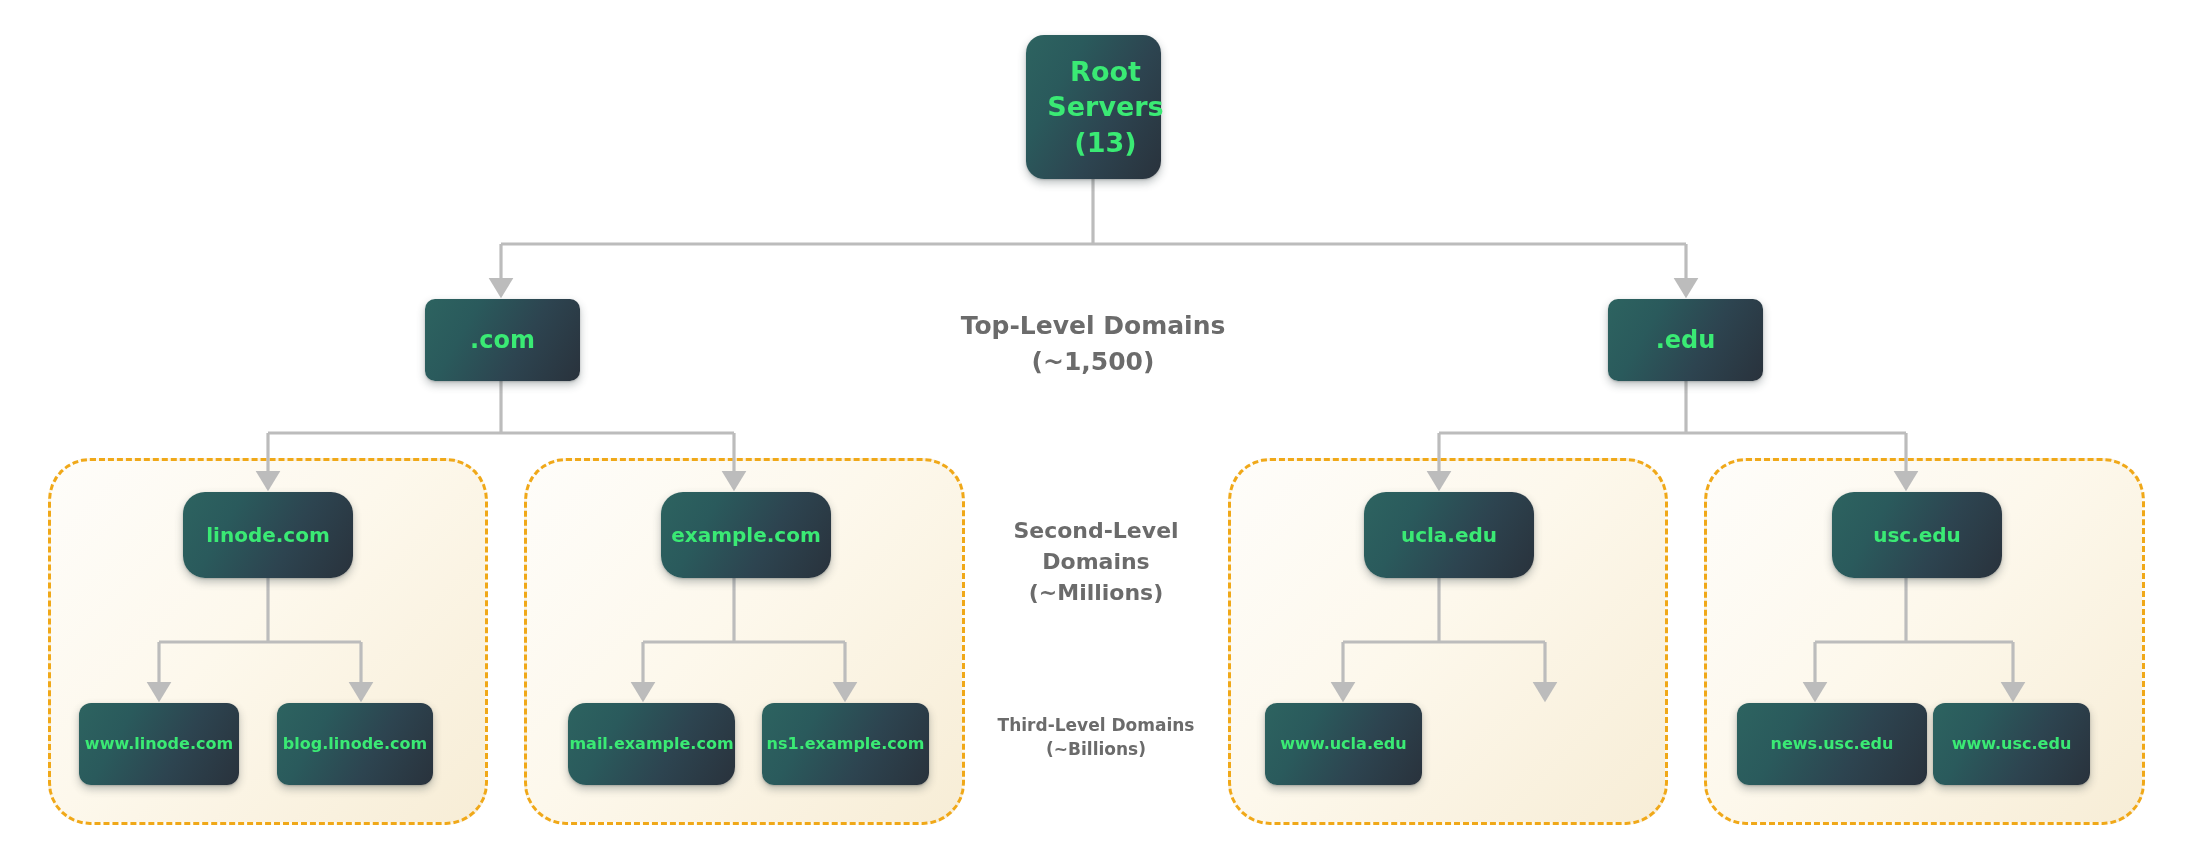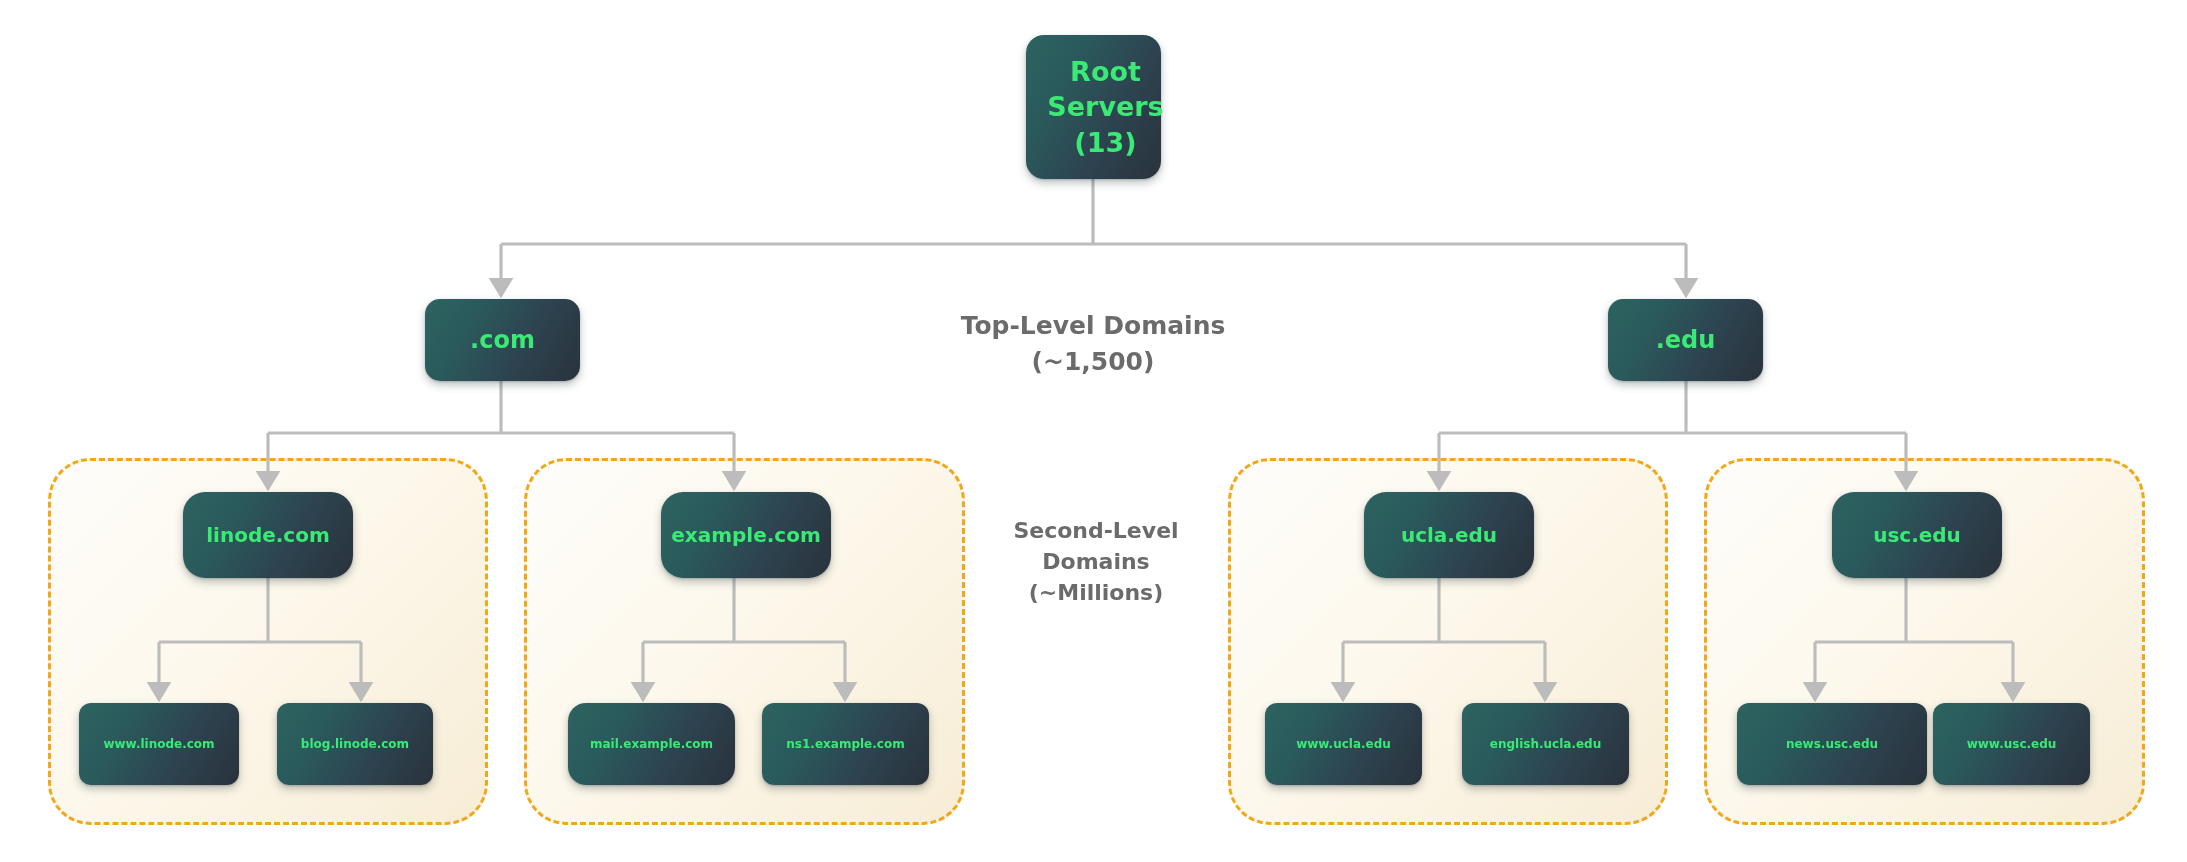--- a/index.html
+++ b/index.html
@@ -52,23 +52,23 @@
     line-height: 1.25;
     white-space: nowrap;
   }
   .node.root {
     border-radius: 18px;
     font-size: 27px;
     line-height: 1.32;
     white-space: normal;
     padding-left: 24px;
   }
-  .node.tld   { font-size: 24px; border-radius: 15px; }
+  .node.tld   { font-size: 24px; border-radius: 10px; }
   .node.sld   { font-size: 20px; border-radius: 22px; }
-  .node.third { font-size: 12px; border-radius: 12px; }
+  .node.third { font-size: 16px; border-radius: 12px; }
 
   
   .caption {
     position: absolute;
     text-align: center;
     color: #6b6b6b;
     font-weight: bold;
     z-index: 4;
     line-height: 1.42;
     white-space: pre-line;
@@ -144,23 +144,24 @@
   <div class="node sld" style="left:1364px; top:492px; width:170px; height:86px;">ucla.edu</div>
   <div class="node sld" style="left:1832px; top:492px; width:170px; height:86px;">usc.edu</div>
 
   <div class="node third" style="left:79px; top:703px; width:160px; height:82px;">www.linode.com</div>
   <div class="node third" style="left:277px; top:703px; width:156px; height:82px;">blog.linode.com</div>
 
   <div class="node third" style="left:568px; top:703px; width:167px; height:82px;border-radius:18px;">mail.example.com</div>
   <div class="node third" style="left:762px; top:703px; width:167px; height:82px;">ns1.example.com</div>
 
   <div class="node third" style="left:1265px; top:703px; width:157px; height:82px;">www.ucla.edu</div>
-  <div class="node third" style="left:1462px; top:703px; width:167px; height:82px;">english.ucla.edu</div>
 
   <div class="node third" style="left:1737px; top:703px; width:190px; height:82px;">news.usc.edu</div>
   <div class="node third" style="left:1933px; top:703px; width:157px; height:82px;">www.usc.edu</div>
 
   <div class="caption lvl1" style="left:893px; top:308px; width:400px;">Top-Level Domains
 (~1,500)</div>
   <div class="caption lvl2" style="left:966px; top:515px; width:260px;">Second-Level Domains
 (~Millions)</div>
+  <div class="caption lvl3" style="left:986px; top:713px; width:220px;">Third-Level Domains
+(~Billions)</div>
 
 </div>
 
 </body></html>

